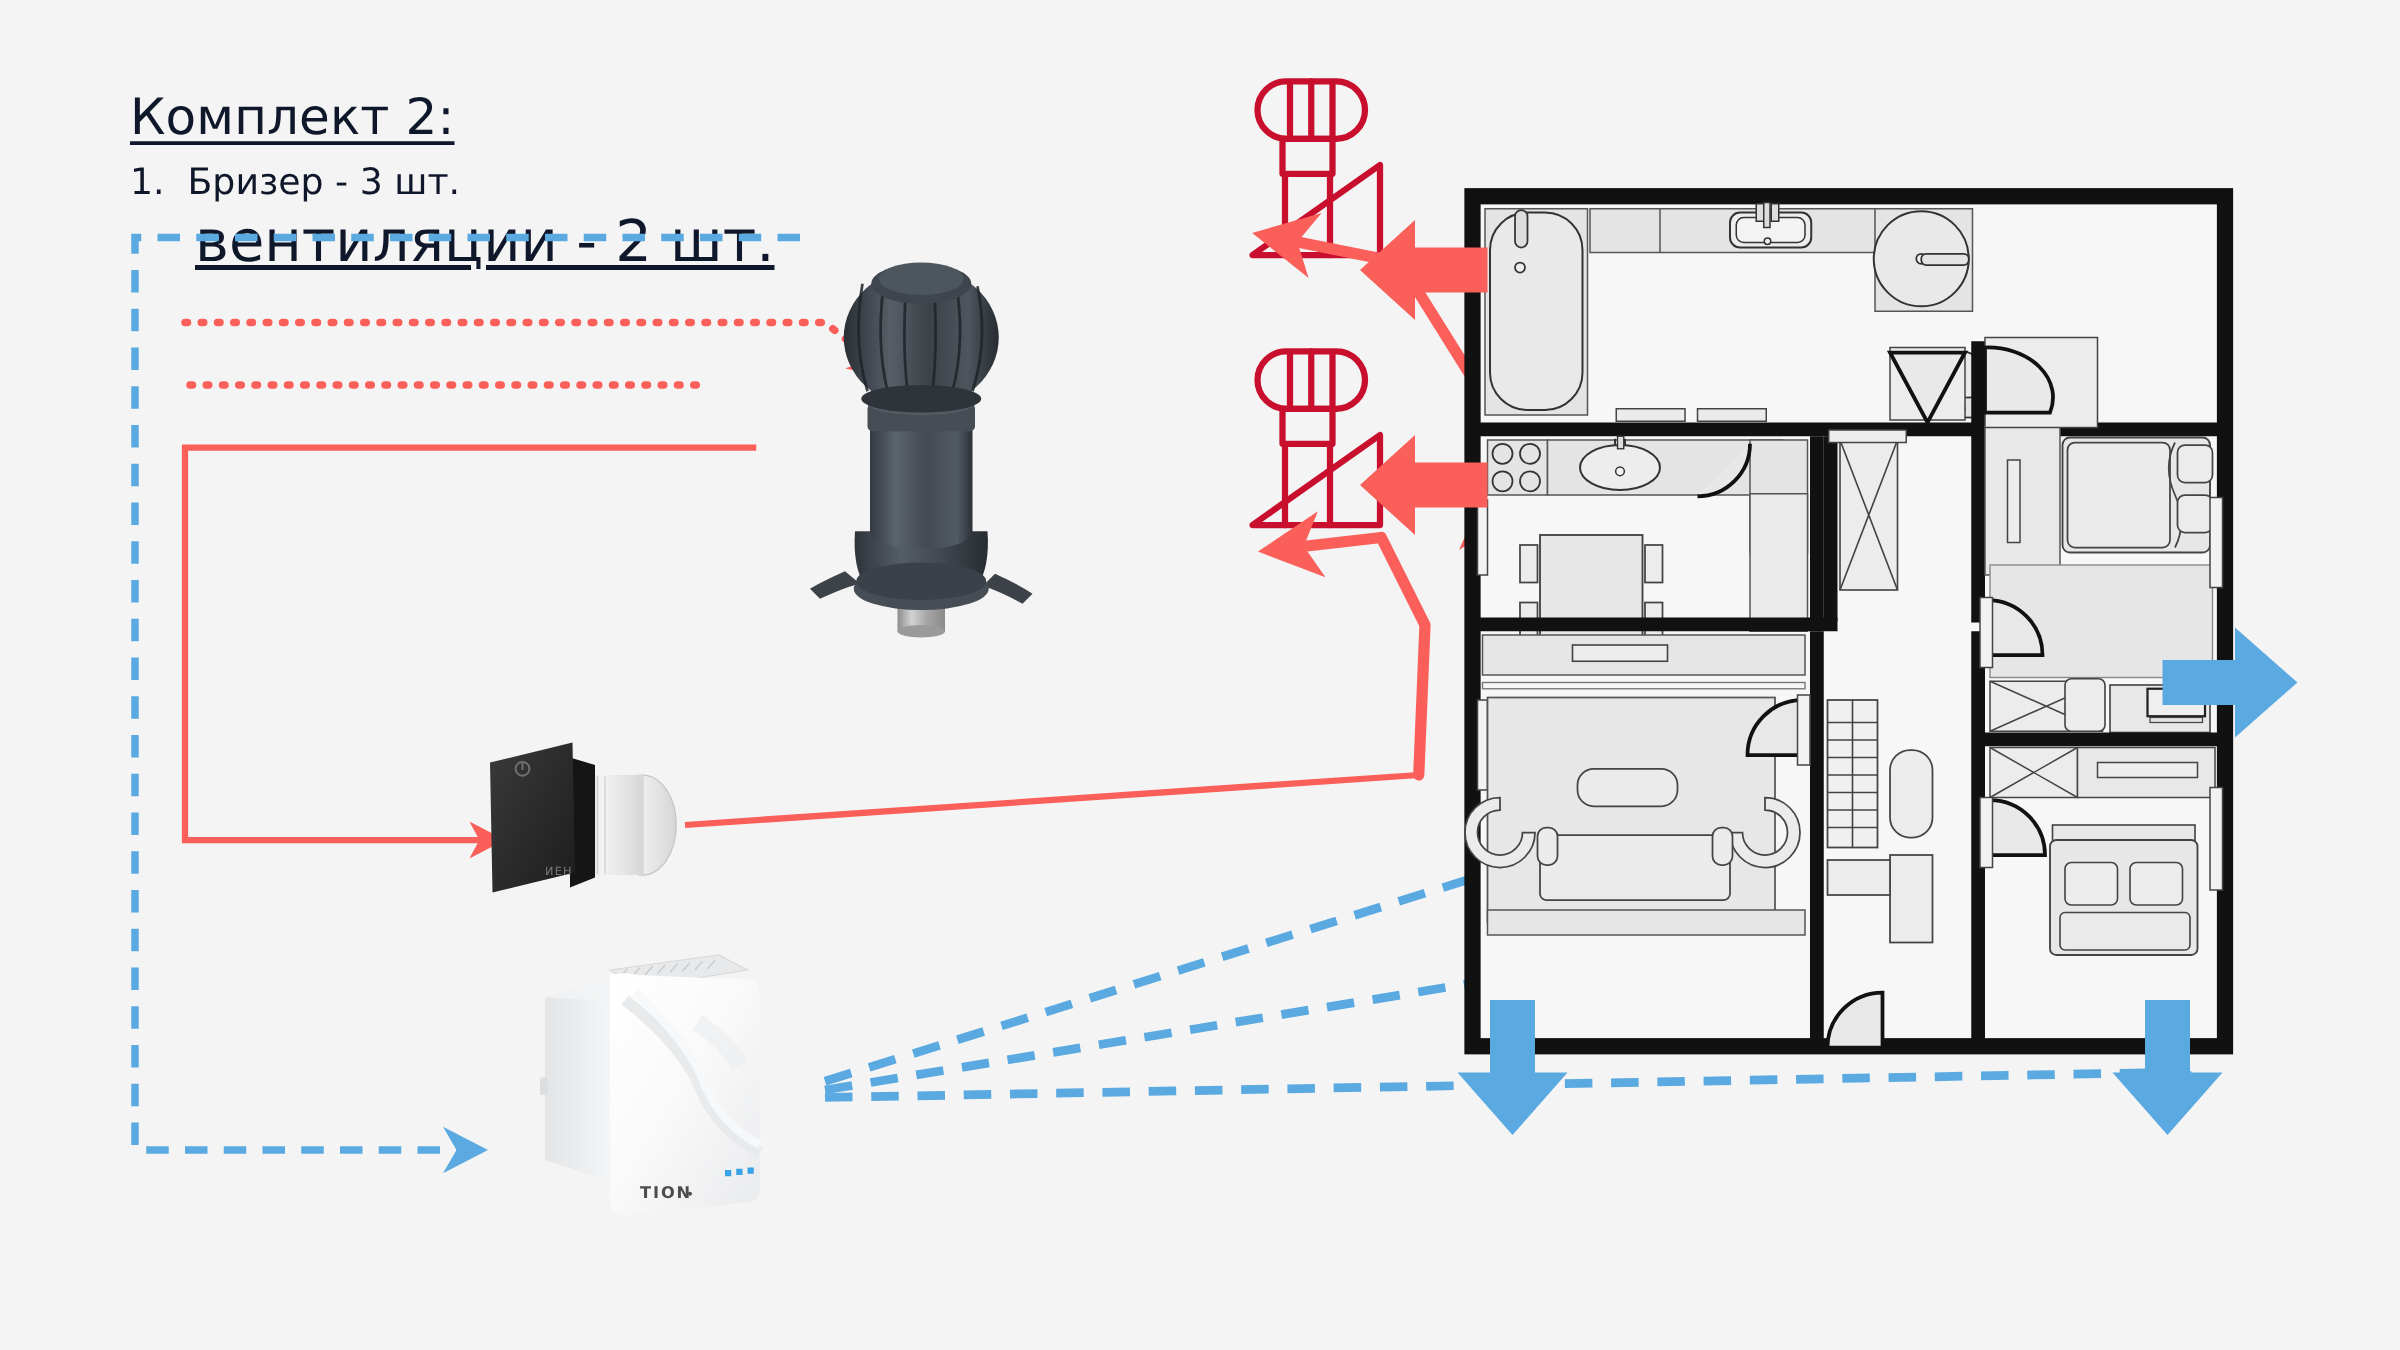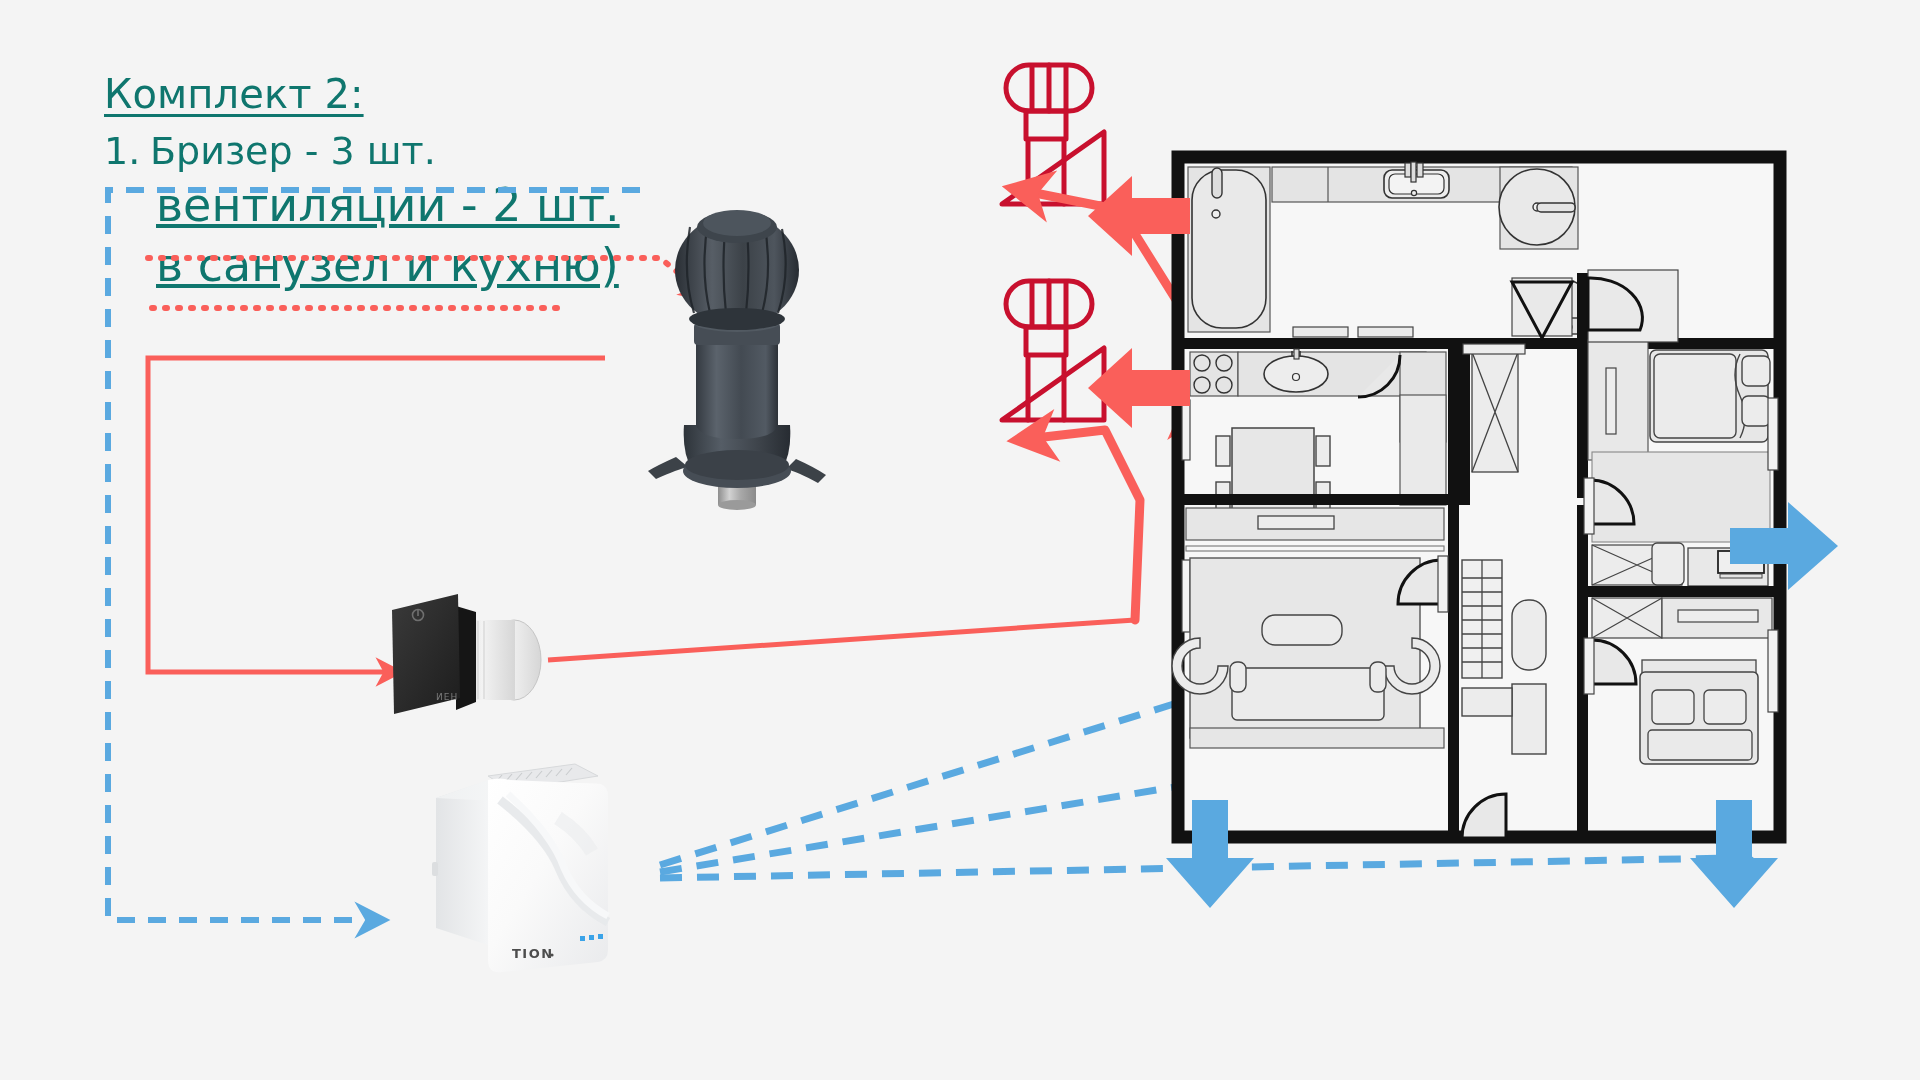--- a/index.html
+++ b/index.html
@@ -9,33 +9,33 @@
     font-family:"DejaVu Sans","Liberation Sans",sans-serif;
     overflow:hidden;position:relative;
   }
   #root{position:absolute;inset:0;}
   .layer{position:absolute;inset:0;}
   svg.layer{width:1920px;height:1080px;}
 
   
   #legend{
     position:absolute;left:104px;top:72px;width:640px;
-    color:#0f766e;
+    color:#0f172a;
   }
   #legend .title{
     font-size:40px;line-height:1.12;
     text-decoration:underline;text-underline-offset:6px;
     text-decoration-thickness:2.5px;
     letter-spacing:.1px;
   }
   #legend ol{
     list-style:none;margin:10px 0 0 0;padding:0;
   }
   #legend li{
-    font-size:38px;line-height:1.3;
+    font-size:29px;line-height:1.3;
     white-space:pre;
     display:block;
   }
   #legend li .num{display:inline-block;width:46px;}
   #legend .sub{
     font-size:46px;line-height:1.3;white-space:pre;display:block;text-decoration:underline;
   }
   #legend .indent2{padding-left:52px;}
 
   .noselect{user-select:none;}
@@ -43,21 +43,20 @@
 </head>
 <body>
 
 <div id="root">
 
   <div id="legend" class="noselect">
     <div class="title">Комплект 2:</div>
     <ol>
       <li><span class="num">1.</span><span>Бризер - 3 шт.</span></li>
       <li class="sub indent2">вентиляции - 2 шт.</li>
-      <li class="sub indent2">в санузел и кухню)</li>
     </ol>
   </div>
 
   <svg class="layer" viewBox="0 0 1920 1080" xmlns="http://www.w3.org/2000/svg">
     <defs>
 
       <linearGradient id="gTurbBall" x1="0" y1="0" x2="1" y2="0">
         <stop offset="0" stop-color="#2a2f35"></stop>
         <stop offset="0.30" stop-color="#575e66"></stop>
         <stop offset="0.55" stop-color="#3c4248"></stop>

